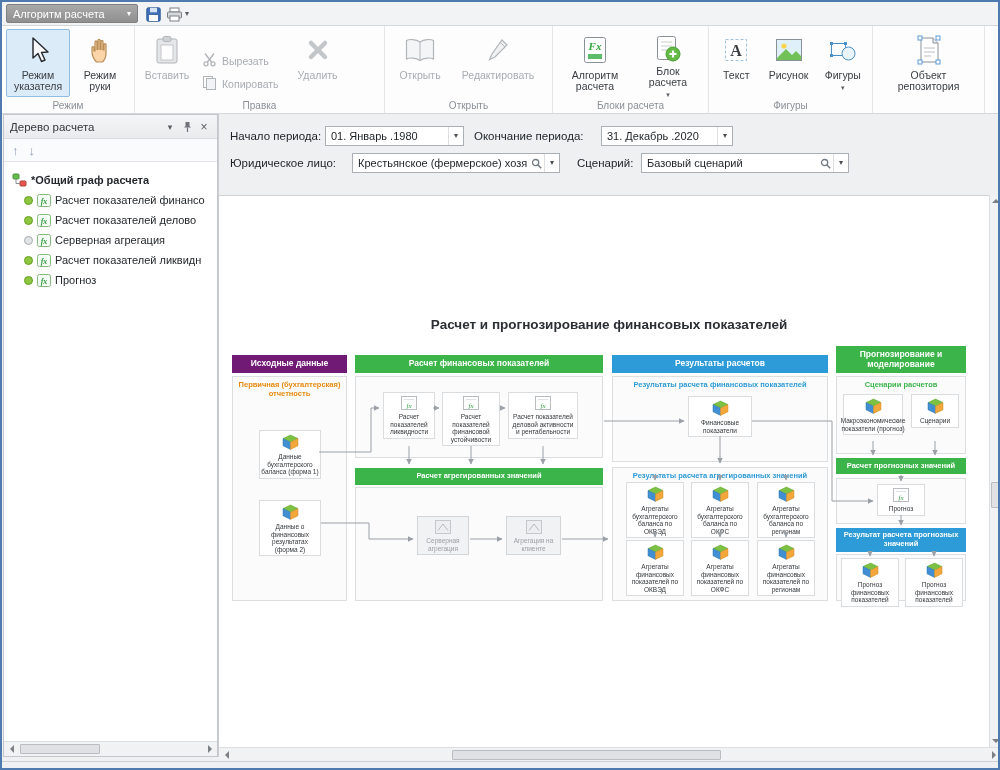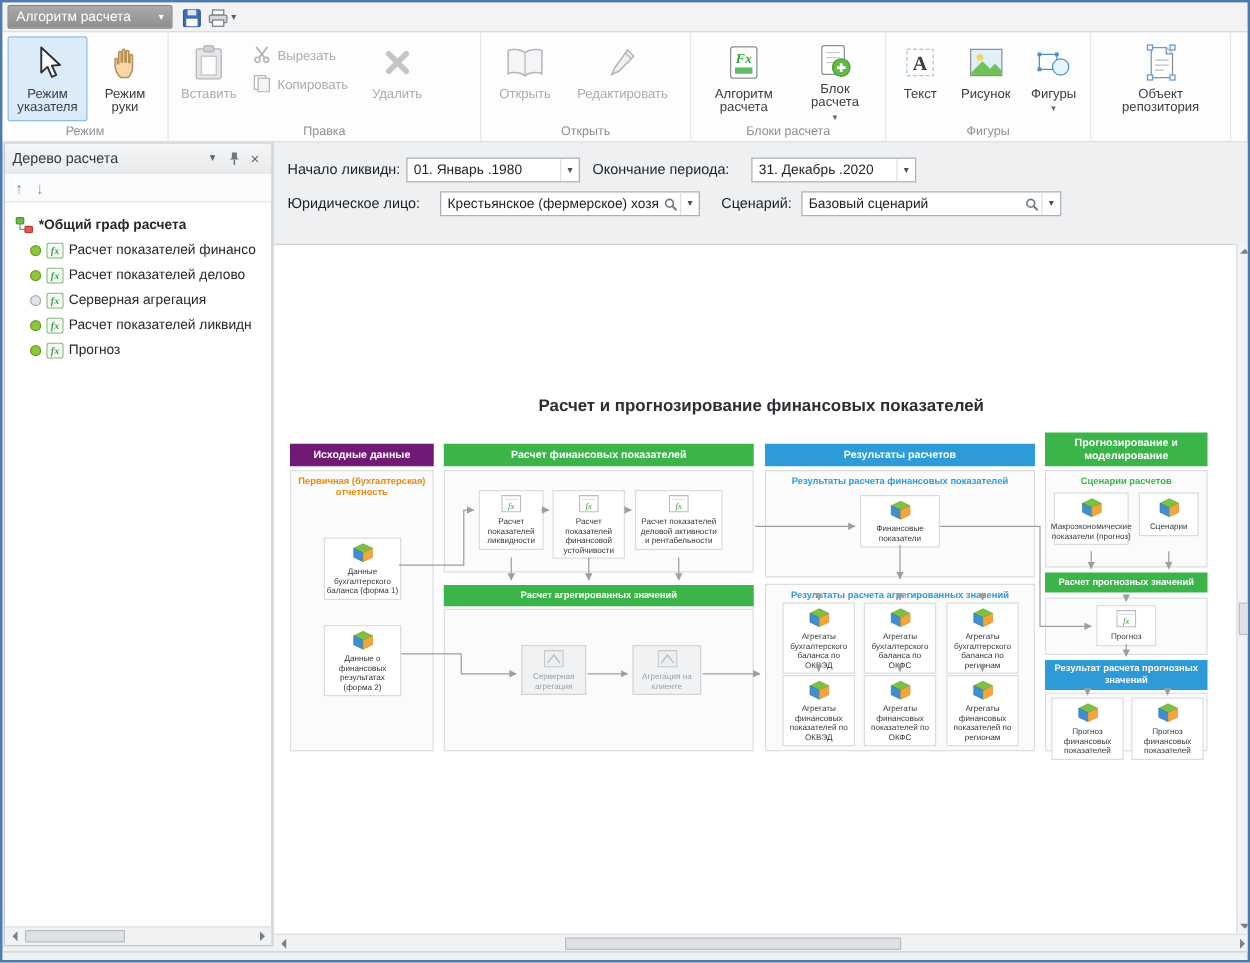--- a/index.html
+++ b/index.html
@@ -20,21 +20,21 @@
   .tab.active { background:#fdfdfe; border:1px solid #cfd3d6; border-bottom:none; height:24px; }
 
   
   .ribbon { position:absolute; left:0; right:0; top:24px; height:88px; background:#fdfdfe; border-bottom:1px solid #d3d7da; display:flex; }
   .rgroup { position:relative; height:100%; border-right:1px solid #e4e6e9; padding:3px 4px 14px; }
   .rbtns { display:flex; align-items:flex-start; gap:2px; height:100%; }
   .rbtn { display:flex; flex-direction:column; align-items:center; border:1px solid transparent; border-radius:2px; padding:3px 1px 1px; font-size:10.5px; line-height:11px; text-align:center; color:#3a3e42; height:68px; }
   .rbtn .ric { height:34px; display:flex; align-items:center; justify-content:center; margin-bottom:3px; }
   .rbtn.sel { background:#dcebf8; border-color:#8fbce0; }
   .rbtn.dis, .sbtn.dis { color:#a8adb2; }
-  .rcol { display:flex; flex-direction:column; margin-top:4px; }
+  .rcol { display:flex; flex-direction:column; margin-top:20px; }
   .sbtn { display:flex; align-items:center; gap:5px; height:23px; padding:0 5px; font-size:10.5px; white-space:nowrap; }
   .glabel { position:absolute; bottom:0; left:0; right:0; text-align:center; font-size:10px; color:#8b9096; height:13px; }
   .bdd { font-size:7px; color:#5a5e62; margin-top:1px; }
 
   
   .panel { position:absolute; left:1px; top:112px; width:215px; height:643px; background:#fff; border:1px solid #c3c7cb; }
   .phead { height:24px; background:linear-gradient(#f4f5f6,#e9ebed); border-bottom:1px solid #d9dcde; display:flex; align-items:center; padding:0 6px; font-size:11.5px; color:#33373b; }
   .ptitle { flex:1; }
   .pico { width:14px; text-align:center; color:#5c6166; font-size:9px; margin-left:3px; display:inline-flex; justify-content:center; }
   .pclose { font-size:12px; }
@@ -385,21 +385,21 @@
         </span>
       <span class="sthumb" style="left:16px;width:80px"></span>
       <span class="sarr right">
           <i class="tri tri-r"></i>
         </span>
     </div>
   </div>
   <div class="splitter"></div>
 
   <div class="filters">
-    <span class="flbl" style="left:11px;top:12px">Начало ликвидн:</span>
+    <span class="flbl" style="left:11px;top:12px">Начало периода:</span>
     <div class="field" style="left:106px;top:12px;width:139px">
       <span class="fval">01. Январь .1980</span>
       <span class="fdd">▾</span>
     </div>
     <span class="flbl" style="left:255px;top:12px">Окончание периода:</span>
     <div class="field" style="left:382px;top:12px;width:132px">
       <span class="fval">31. Декабрь .2020</span>
       <span class="fdd">▾</span>
     </div>
     <span class="flbl" style="left:11px;top:39px">Юридическое лицо:</span>

